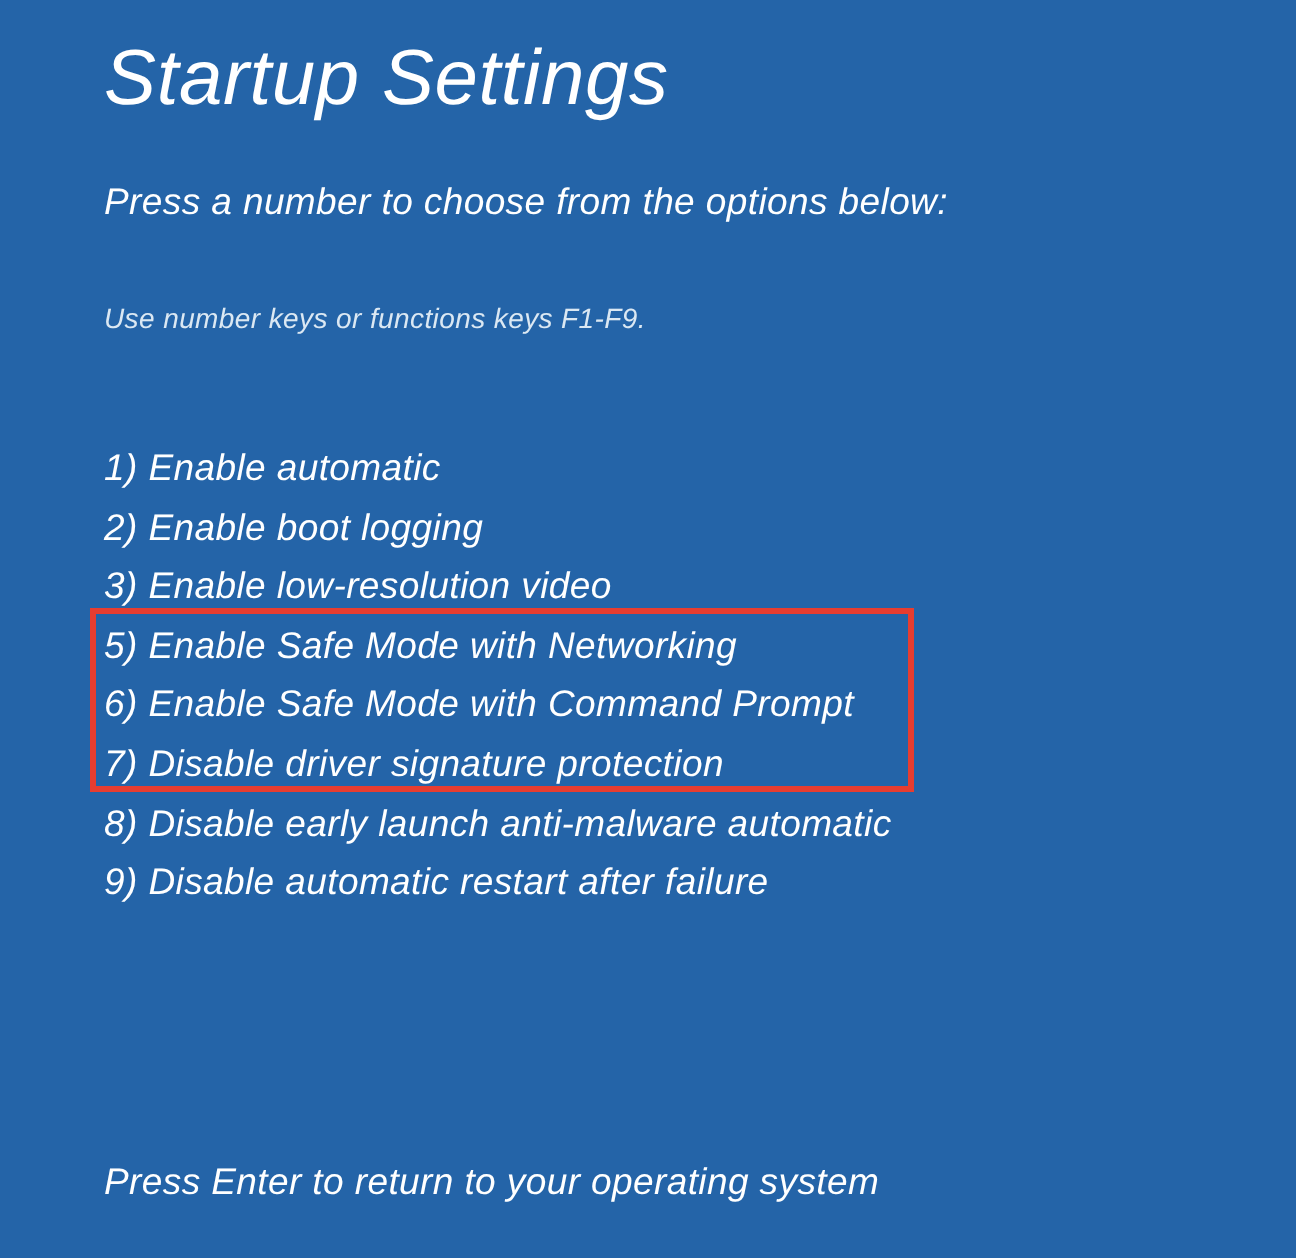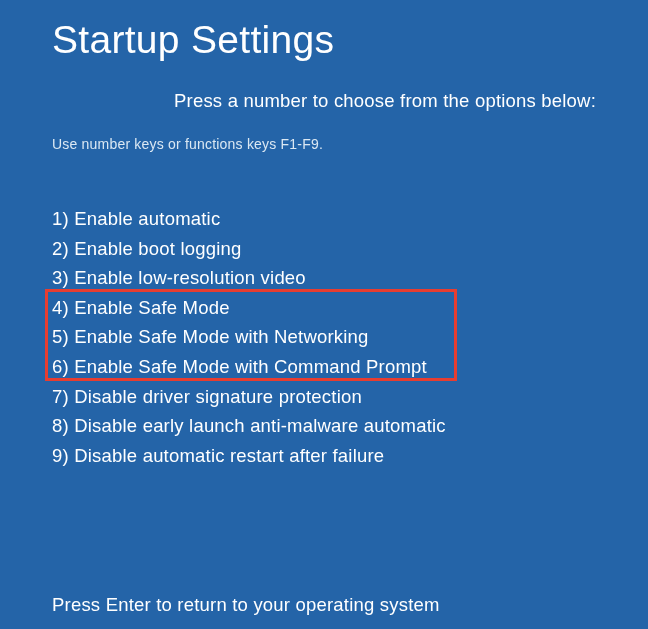--- a/index.html
+++ b/index.html
@@ -1,41 +1,41 @@
 <!DOCTYPE html>
 <html><head>
   <meta charset="utf-8">
   <style>
     * {
       margin: 0;
       padding: 0;
       box-sizing: border-box;
+      font-style: italic;
     }
     body {
       width: 648px;
       height: 629px;
       background: #2464a8;
       color: #ffffff;
       font-family: 'Segoe UI', 'Segoe UI Light', Arial, sans-serif;
       font-weight: 300;
       padding: 18px 52px 0 52px;
       overflow: hidden;
     }
     .title {
       font-size: 39px;
       font-weight: 300;
       letter-spacing: 0.3px;
       margin-bottom: 28px;
     }
     .subtitle {
       font-size: 18.5px;
       font-weight: 300;
-      margin-bottom: 24px;
+      margin-bottom: 39px;
       letter-spacing: 0.2px;
-      text-align: right;
     }
     .hint {
       font-size: 14px;
       font-weight: 300;
       color: #dbe8f3;
       margin-bottom: 52px;
       letter-spacing: 0.2px;
     }
     .options {
       position: relative;
@@ -78,23 +78,20 @@
   <div class="option-item">
     <span>1</span>) <span>Enable automatic</span>
   </div>
   <div class="option-item">
     <span>2</span>) <span>Enable boot logging</span>
   </div>
   <div class="option-item">
     <span>3</span>) <span>Enable low-resolution video</span>
   </div>
   <div class="option-item">
-    <span>4</span>) <span>Enable Safe Mode</span>
-  </div>
-  <div class="option-item">
     <span>5</span>) <span>Enable Safe Mode with Networking</span>
   </div>
   <div class="option-item">
     <span>6</span>) <span>Enable Safe Mode with Command Prompt</span>
   </div>
   <div class="option-item">
     <span>7</span>) <span>Disable driver signature protection</span>
   </div>
   <div class="option-item">
     <span>8</span>) <span>Disable early launch anti-malware automatic</span>

